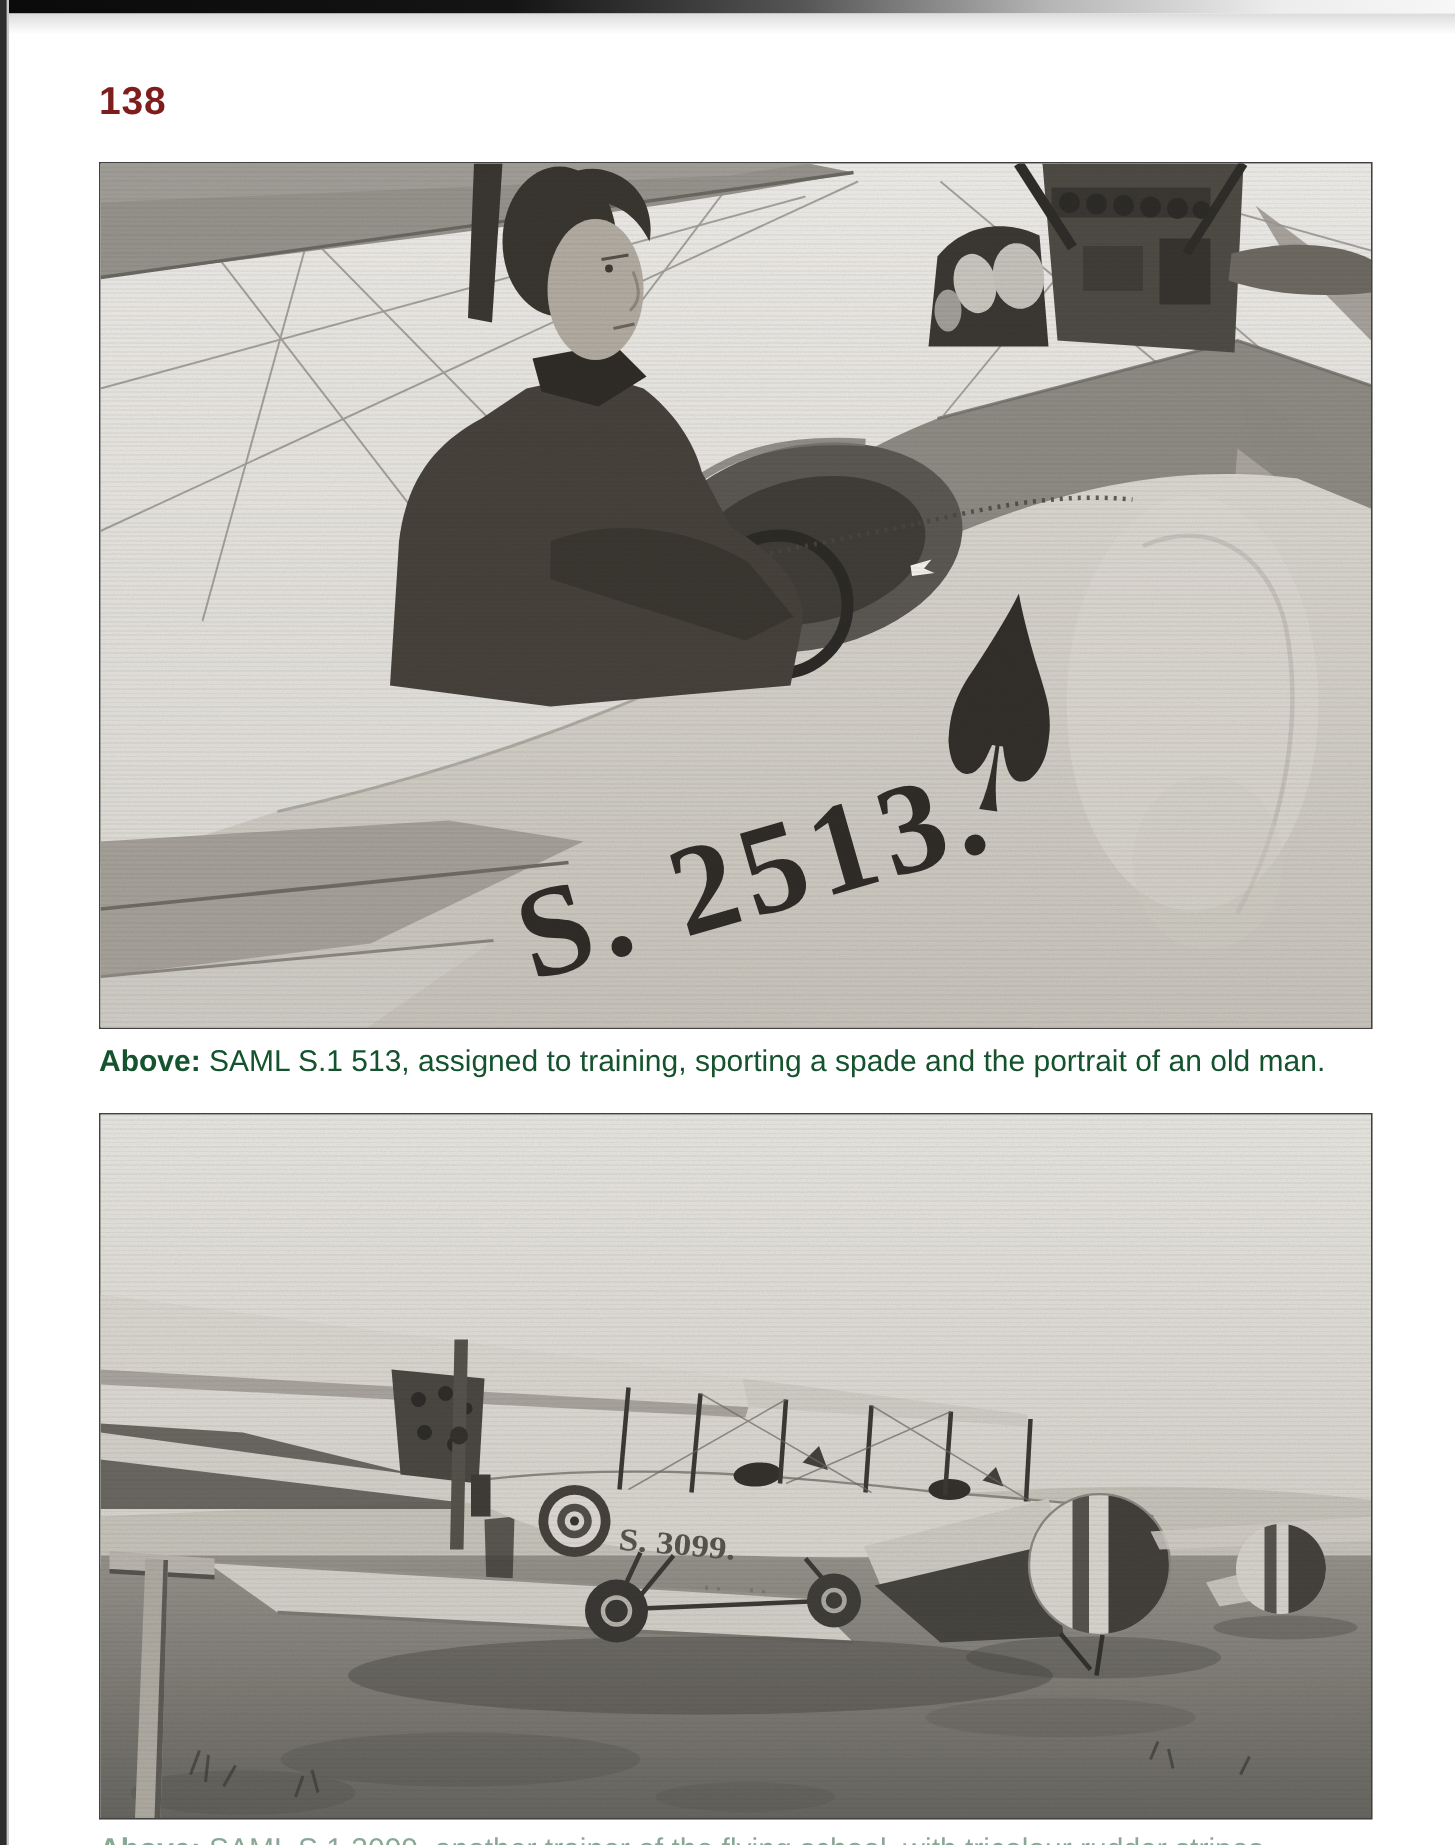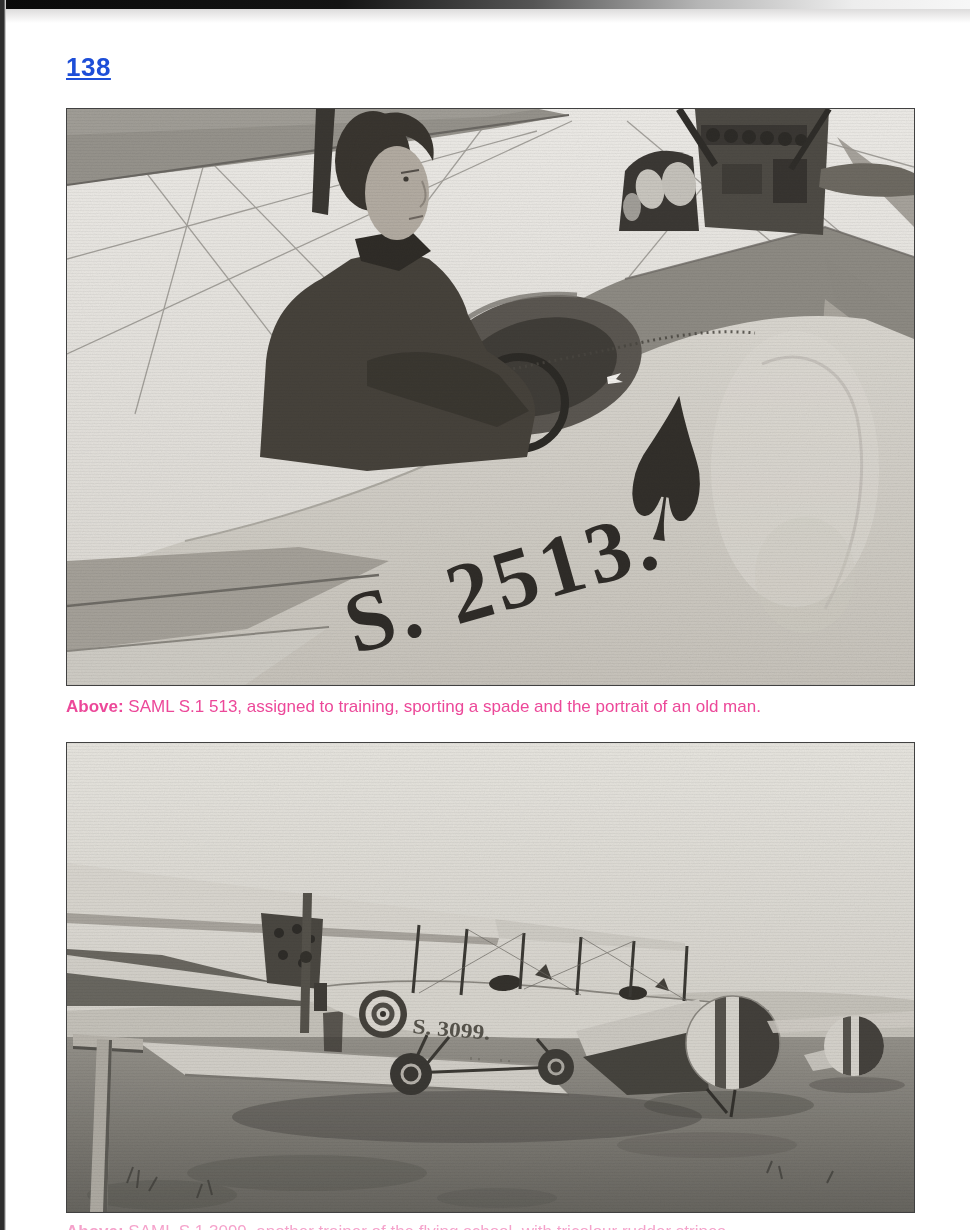--- a/index.html
+++ b/index.html
@@ -18,39 +18,39 @@
   .scan-top-fade{
     position:absolute;left:0;top:9px;width:970px;height:14px;
     background:linear-gradient(to bottom,#dddcdc,rgba(255,255,255,0));
   }
   .scan-left-strip{
     position:absolute;left:0;top:0;width:6px;height:1230px;
     background:linear-gradient(to right,#2e2e2e 0 4px,#6a6a6a 4px 5px,#c9c9c9 5px 6px);
   }
   .page-number{
     position:absolute;left:66px;top:52px;
-    font-size:26px;font-weight:700;color:#1d4ed8;letter-spacing:.5px;text-decoration:underline;
+    font-size:26px;font-weight:700;color:#7f1d1d;letter-spacing:.5px;
   }
   .photo{
     position:absolute;left:66px;
     border:1px solid #414141;
     background:#dcdad5;
     box-sizing:border-box;
   }
   .photo svg{display:block;}
   
   .photo::after{
     content:"";position:absolute;inset:0;pointer-events:none;
     background:repeating-linear-gradient(0deg,rgba(30,30,30,.045) 0 1px,rgba(255,255,255,0) 1px 3px);
   }
   .photo-1{top:108px;width:849px;height:578px;}
   .photo-2{top:742px;width:849px;height:471px;}
   .caption{
     position:absolute;left:66px;width:856px;
-    font-size:17px;line-height:1.25;color:#ec4899;
+    font-size:20px;line-height:1.25;color:#14532d;
   }
   .caption b{font-weight:700;}
   .caption-1{top:696px;}
   .caption-2{
     top:1221px;height:9px;overflow:hidden;
     opacity:.5;filter:blur(.3px);
   }
 </style>
 </head>
 <body>

